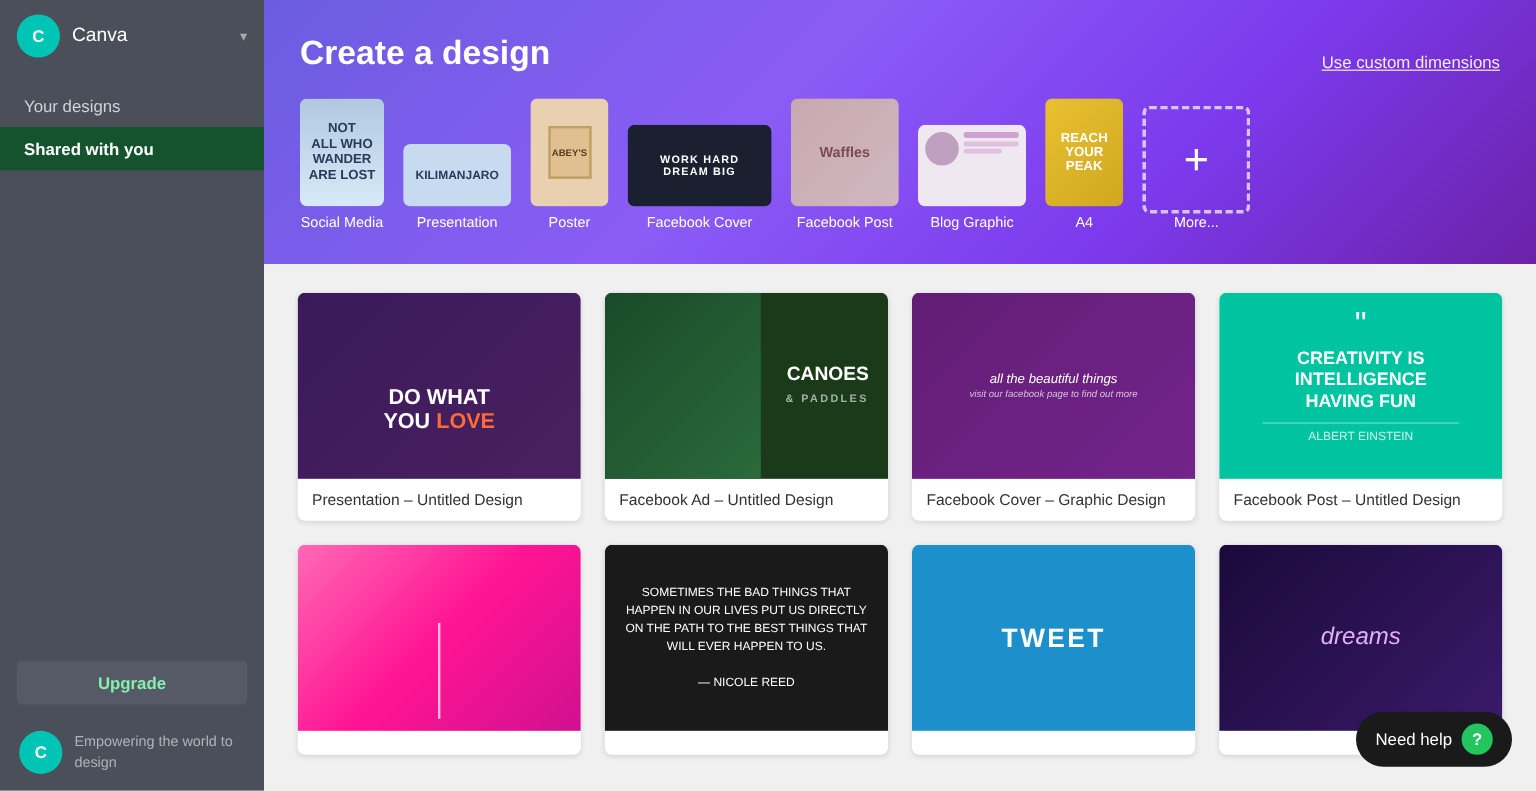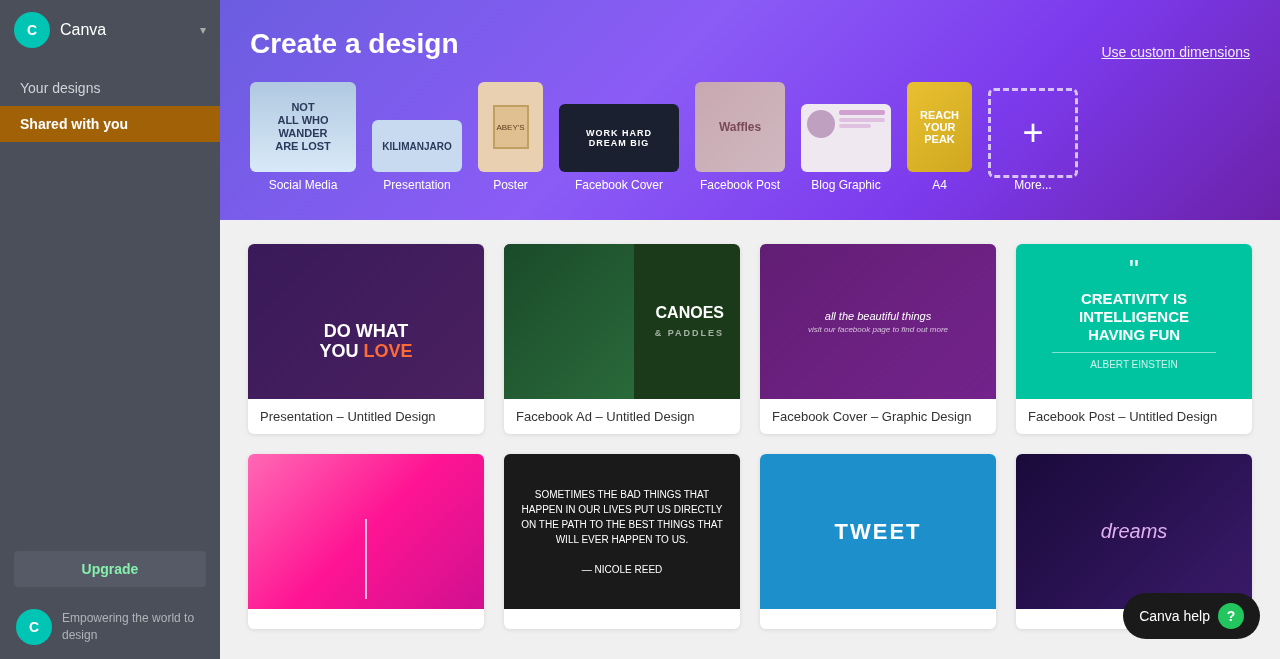--- a/index.html
+++ b/index.html
@@ -39,21 +39,21 @@
     #sidebar-nav {
       flex: 1;
       padding: 10px 0;
     }
     .nav-item {
       padding: 10px 20px;
       color: #d0d3d8;
       font-size: 14px;
       cursor: pointer;
     }
-    .nav-item.active { background: #a16207; color: white; font-weight: 600; }
+    .nav-item.active { background: #14532d; color: white; font-weight: 600; }
     #sidebar-bottom-links {
       padding: 10px 0;
     }
     .bottom-link {
       padding: 8px 20px;
       color: #b0b3b8;
       font-size: 13px;
       cursor: pointer;
     }
     #sidebar-footer {
@@ -142,21 +142,21 @@
       overflow: hidden;
       margin-bottom: 6px;
     }
     .design-type-label {
       color: white;
       font-size: 12px;
       text-align: center;
     }
 
     
-    .thumb-social { width: 106px; height: 90px; background: #c8d8e8; position: relative; overflow: hidden; }
+    .thumb-social { width: 70px; height: 90px; background: #c8d8e8; position: relative; overflow: hidden; }
     .thumb-presentation { width: 90px; height: 52px; background: #d0e0f0; position: relative; overflow: hidden; }
     .thumb-poster { width: 65px; height: 90px; background: #e8d0c0; position: relative; overflow: hidden; }
     .thumb-facebook-cover { width: 120px; height: 68px; background: #2d3748; position: relative; overflow: hidden; }
     .thumb-facebook-post { width: 90px; height: 90px; background: #c0d0c8; position: relative; overflow: hidden; }
     .thumb-blog { width: 90px; height: 68px; background: #f0e8f0; position: relative; overflow: hidden; }
     .thumb-more { width: 90px; height: 90px; border: 3px dashed rgba(255,255,255,0.7); display: flex; align-items: center; justify-content: center; border-radius: 6px; }
     .thumb-more-plus { color: white; font-size: 36px; font-weight: 300; }
 
     
     .thumb-social-inner {
@@ -392,21 +392,21 @@
           </div>
         </div>
         <span class="design-type-label">Presentation</span>
       </div>
 
       <div class="design-type">
         <div class="design-type-thumb">
           <div class="thumb-poster">
             <div class="thumb-post-inner">
               <div style="background:#e0c090; width:36px; height:44px; border:2px solid #c0a060; display:flex;align-items:center;justify-content:center;">
-                <span style="font-size:8px;color:#5a3a1a;text-align:left;font-weight:400;">ABEY'S</span>
+                <span style="font-size:8px;color:#5a3a1a;text-align:left;font-weight:700;">ABEY'S</span>
               </div>
             </div>
           </div>
         </div>
         <span class="design-type-label">Poster</span>
       </div>
 
       <div class="design-type">
         <div class="design-type-thumb">
           <div class="thumb-facebook-cover">
@@ -531,17 +531,17 @@
           <div class="card-dreams-text">dreams</div>
         </div>
         <div class="design-card-label" style="min-height:20px;"></div>
       </div>
 
     </div>
   </div>
 </div>
 
 <button id="need-help">
-  <span>Canva help</span>
+  <span>Need help</span>
   <div id="need-help-circle">
     <span>?</span>
   </div>
 </button>
 
 </body></html>

